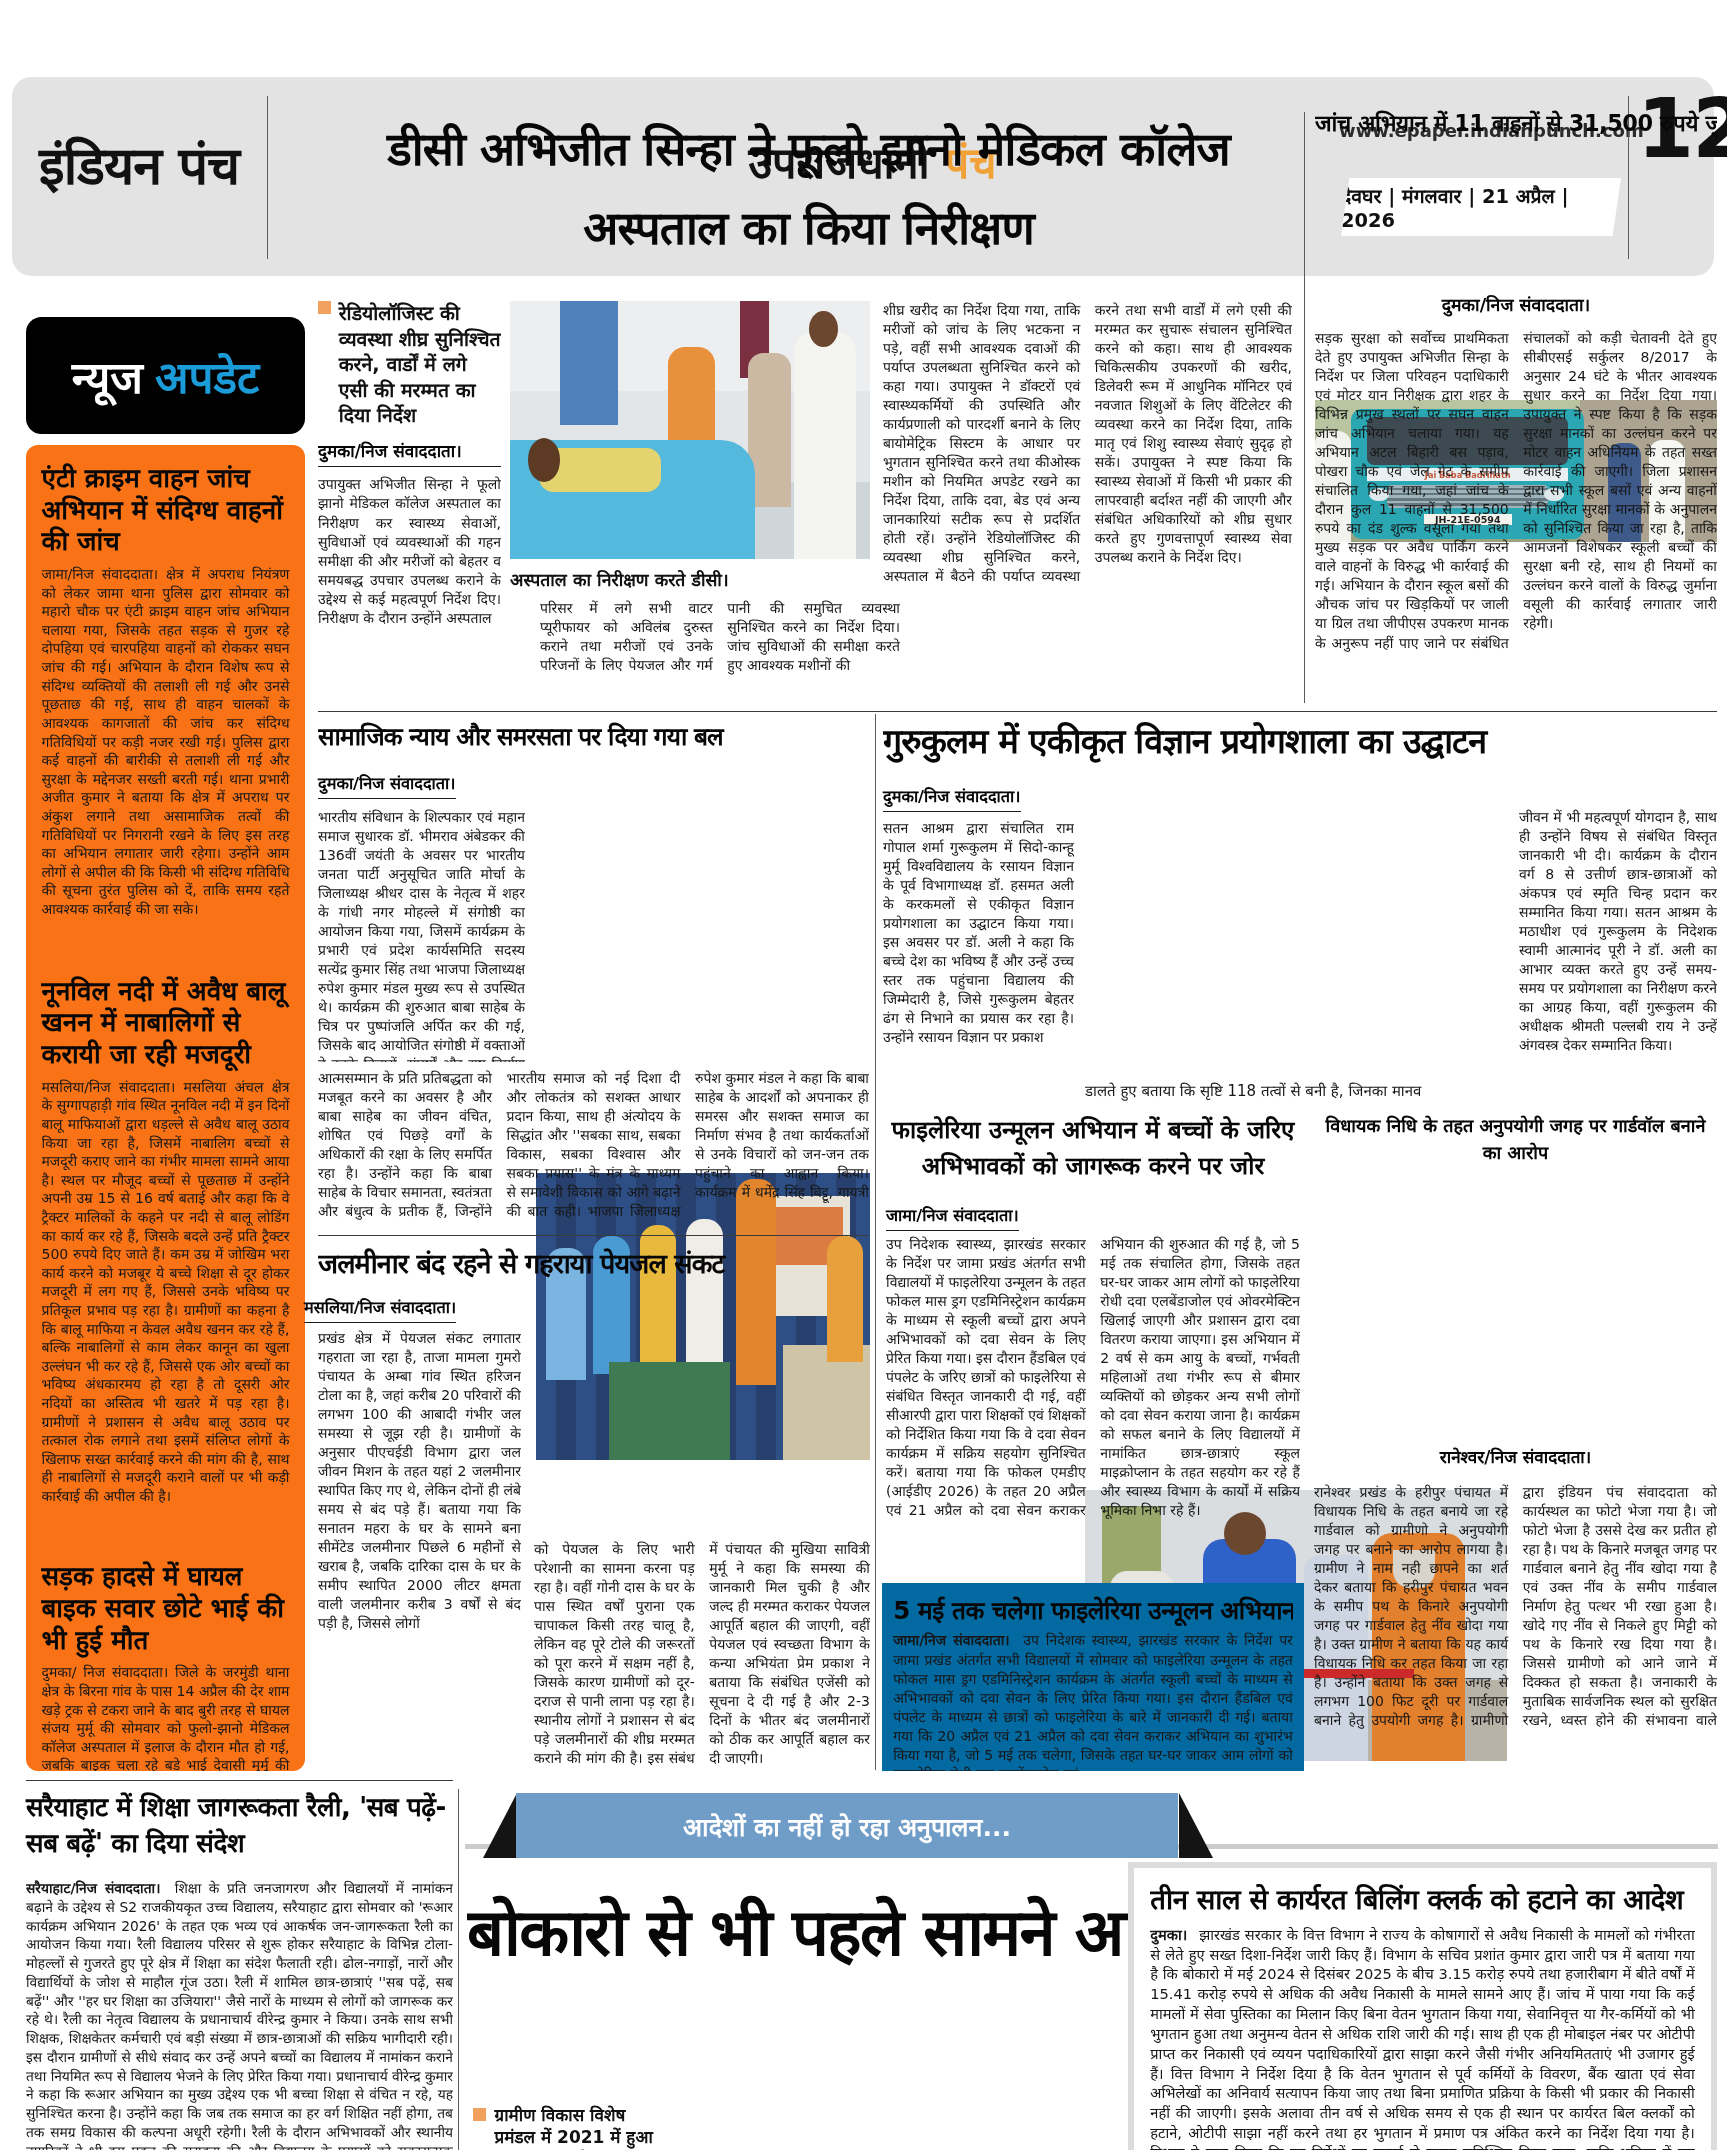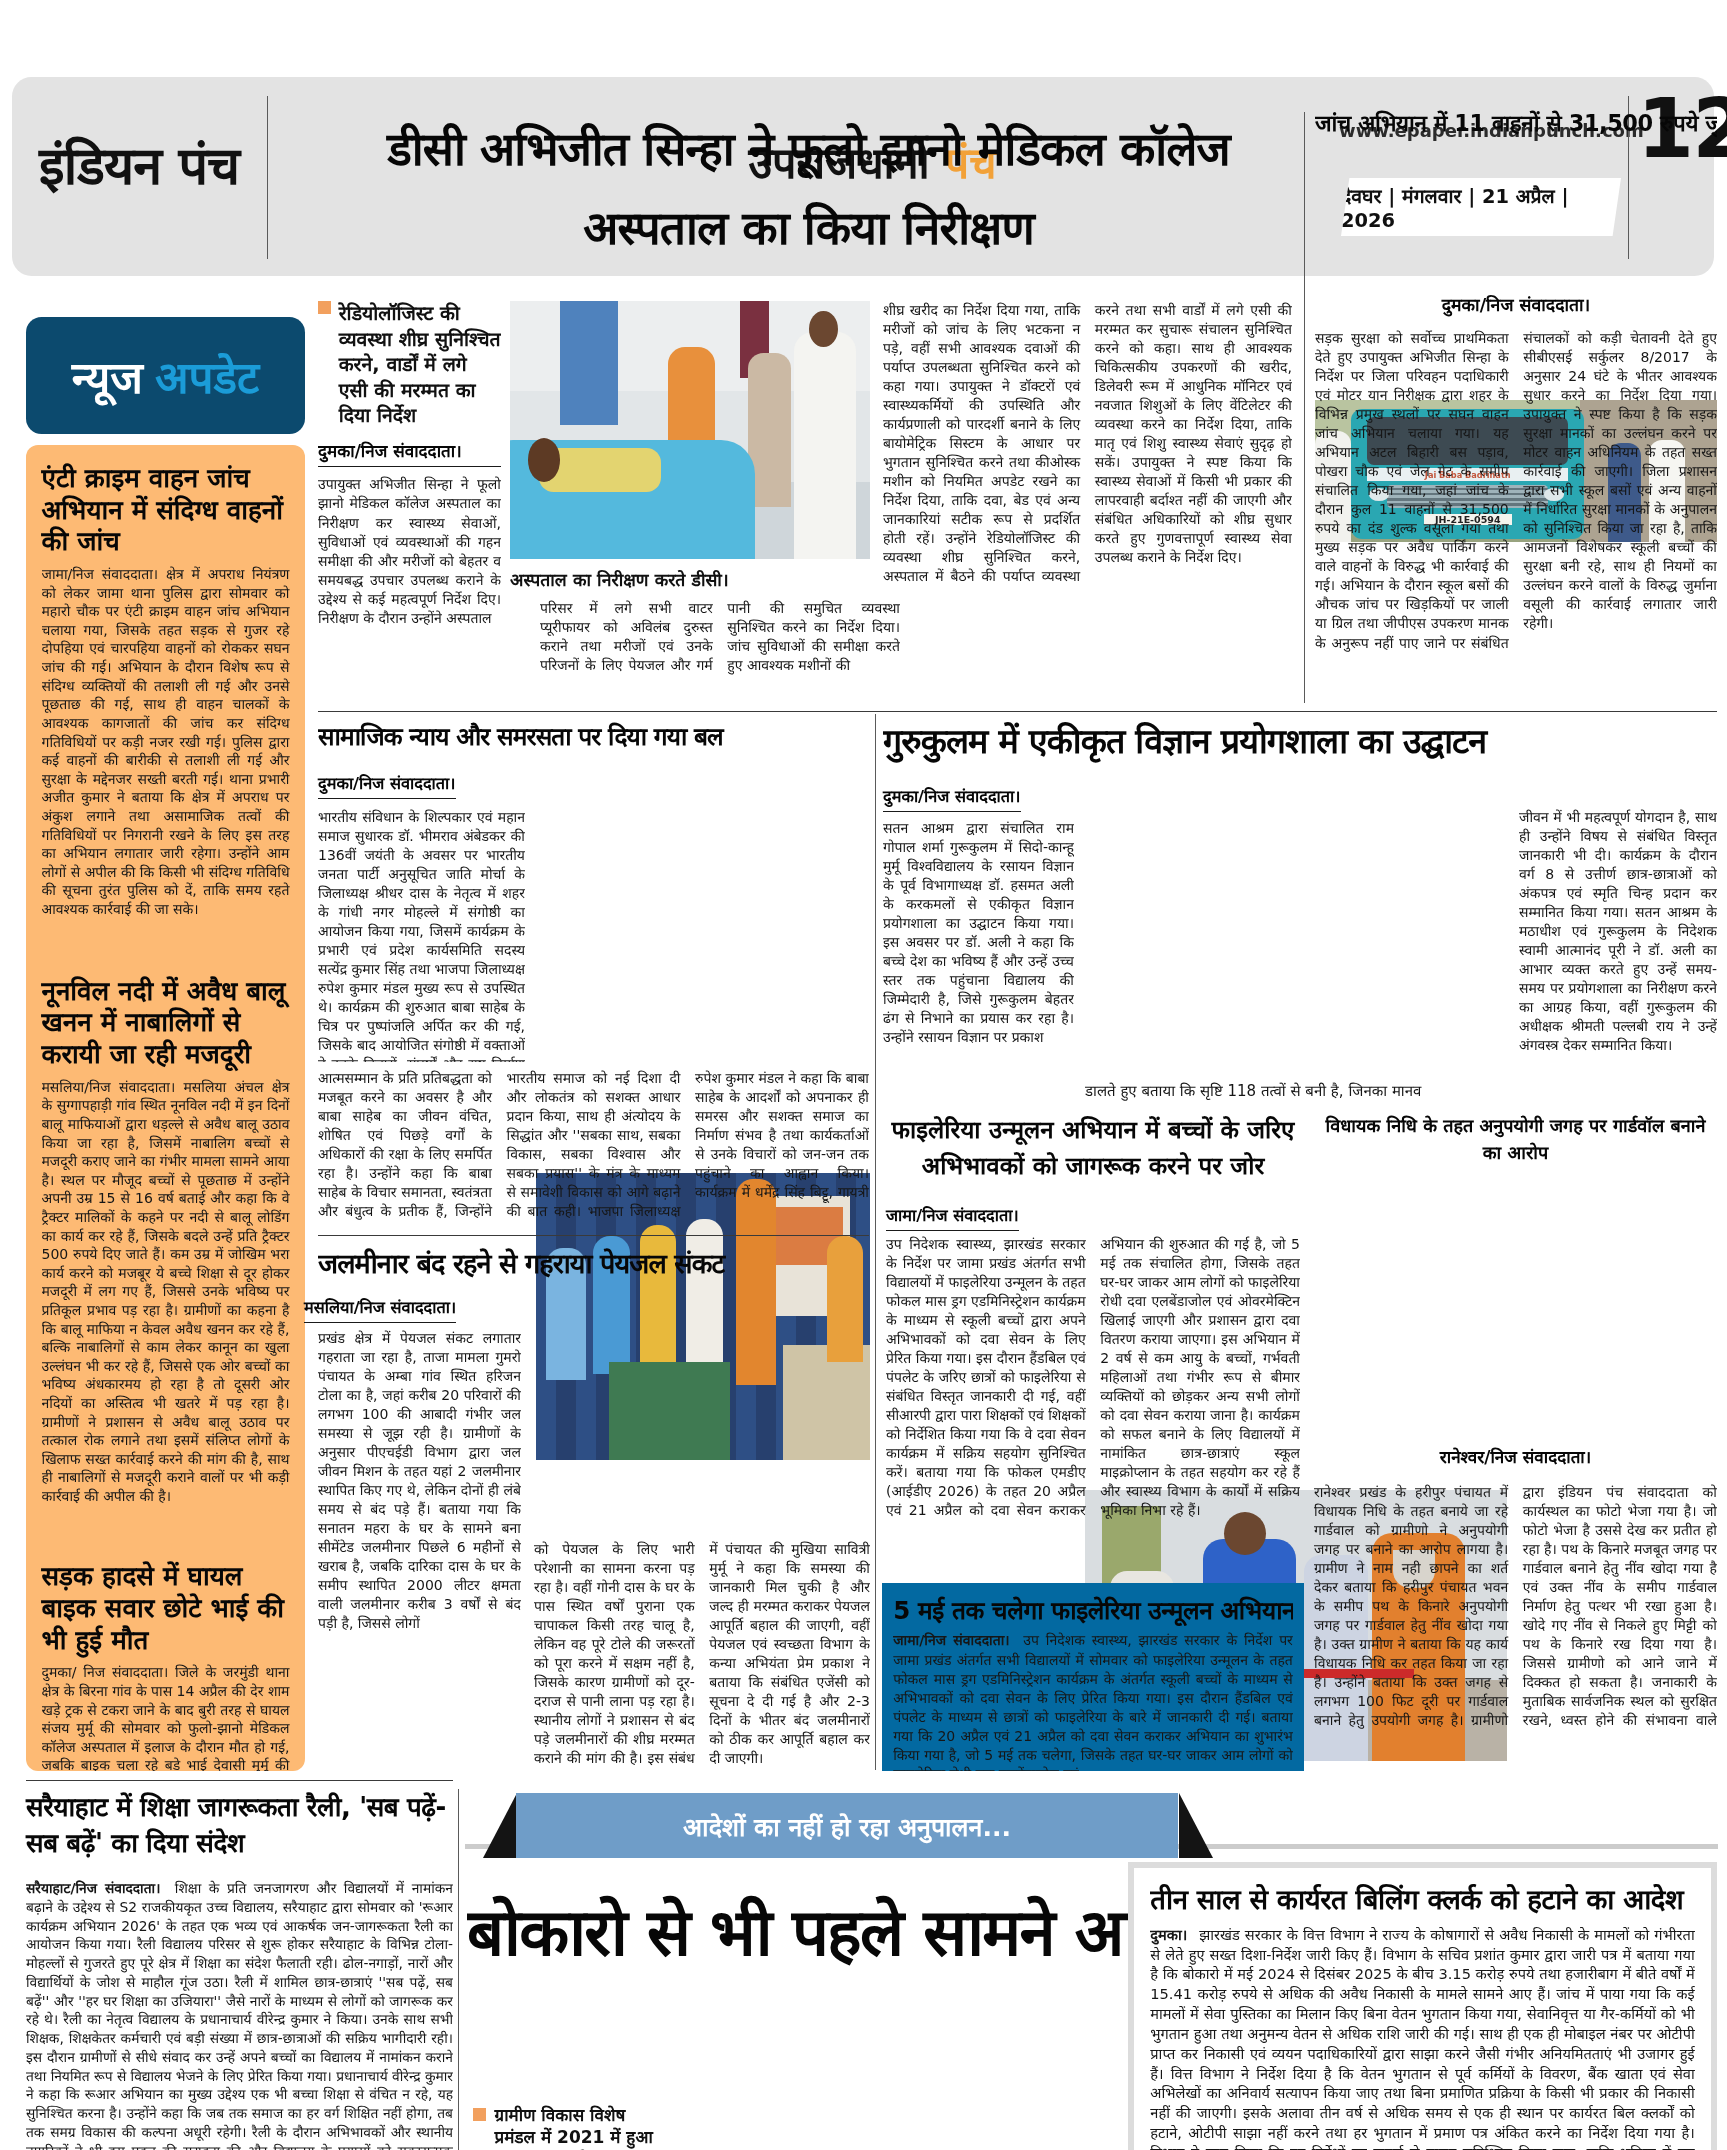--- a/index.html
+++ b/index.html
@@ -23,24 +23,24 @@
   .mast{left:12px;top:77px;width:1702px;height:199px;background:#e3e3e3;border-radius:19.4px}
   .mast-name{left:27px;top:51px;font-size:52px;font-weight:800;letter-spacing:-0.9px}
   .mast-div1{left:255px;top:19.4px;height:163px}
   .mast-center{left:581px;top:55px;width:559px;text-align:center;font-size:43px;font-weight:800}
   .mast-center .accent{color:#f2a138}
   .mast-web{left:1327px;top:43px;width:284px;text-align:center;font-size:18px;font-weight:600;color:#2b2b2b}
   .mast-datebox{left:1329px;top:101px;width:280px;height:58px;background:#ffffff;clip-path:polygon(3% 0,100% 0,97% 100%,0 100%);display:flex;align-items:center;justify-content:center;font-size:19.4px;font-weight:700}
   .mast-div2{left:1616px;top:19.4px;height:163px}
   .mast-page{left:1625px;top:4.3px;width:95px;font-size:82px;font-weight:700;letter-spacing:-1.7px}
   
-  .nu-box{left:26px;top:317px;width:279px;height:117px;background:#0c4a6e;border-radius:15.5px;display:flex;align-items:center;justify-content:center;font-size:44px;font-weight:800}
+  .nu-box{left:26px;top:317px;width:279px;height:117px;background:#000000;border-radius:15.5px;display:flex;align-items:center;justify-content:center;font-size:44px;font-weight:800}
   .nu-w{color:#ffffff;margin-right:12px}
   .nu-b{color:#1b9cd8}
-  .sb-box{left:26px;top:445px;width:279px;height:1326px;background:#fdba74;border-radius:12px;padding:18px 15.5px;overflow:hidden}
+  .sb-box{left:26px;top:445px;width:279px;height:1326px;background:#f97316;border-radius:12px;padding:18px 15.5px;overflow:hidden}
   .sb-h{font-size:26px;line-height:1.22;font-weight:800;margin-bottom:6.9px;color:#070707}
   .sb-b{font-size:14px;line-height:1.33;text-align:justify;color:#161616;overflow:hidden;margin-bottom:14.6px}
   
   .lead-hl{left:316px;top:110px;width:985px;text-align:center;font-size:46px;line-height:1.72;font-weight:800;letter-spacing:-0.9px}
   .lead-left{left:318px;top:301px;width:183px;height:402px;overflow:hidden}
   .lead-sub{display:flex;gap:7.7px;font-size:19.4px;line-height:1.32;font-weight:800;margin-bottom:9.5px}
   .lead-byl{font-size:17px;margin-bottom:7.7px}
   .lead-photo{left:510px;top:301px;width:360px;height:258px}
   .lead-cap{left:510px;top:567px;width:360px;font-size:17.6px;font-weight:700}
   .lead-mid{left:540px;top:599px;width:360px;height:105px}

